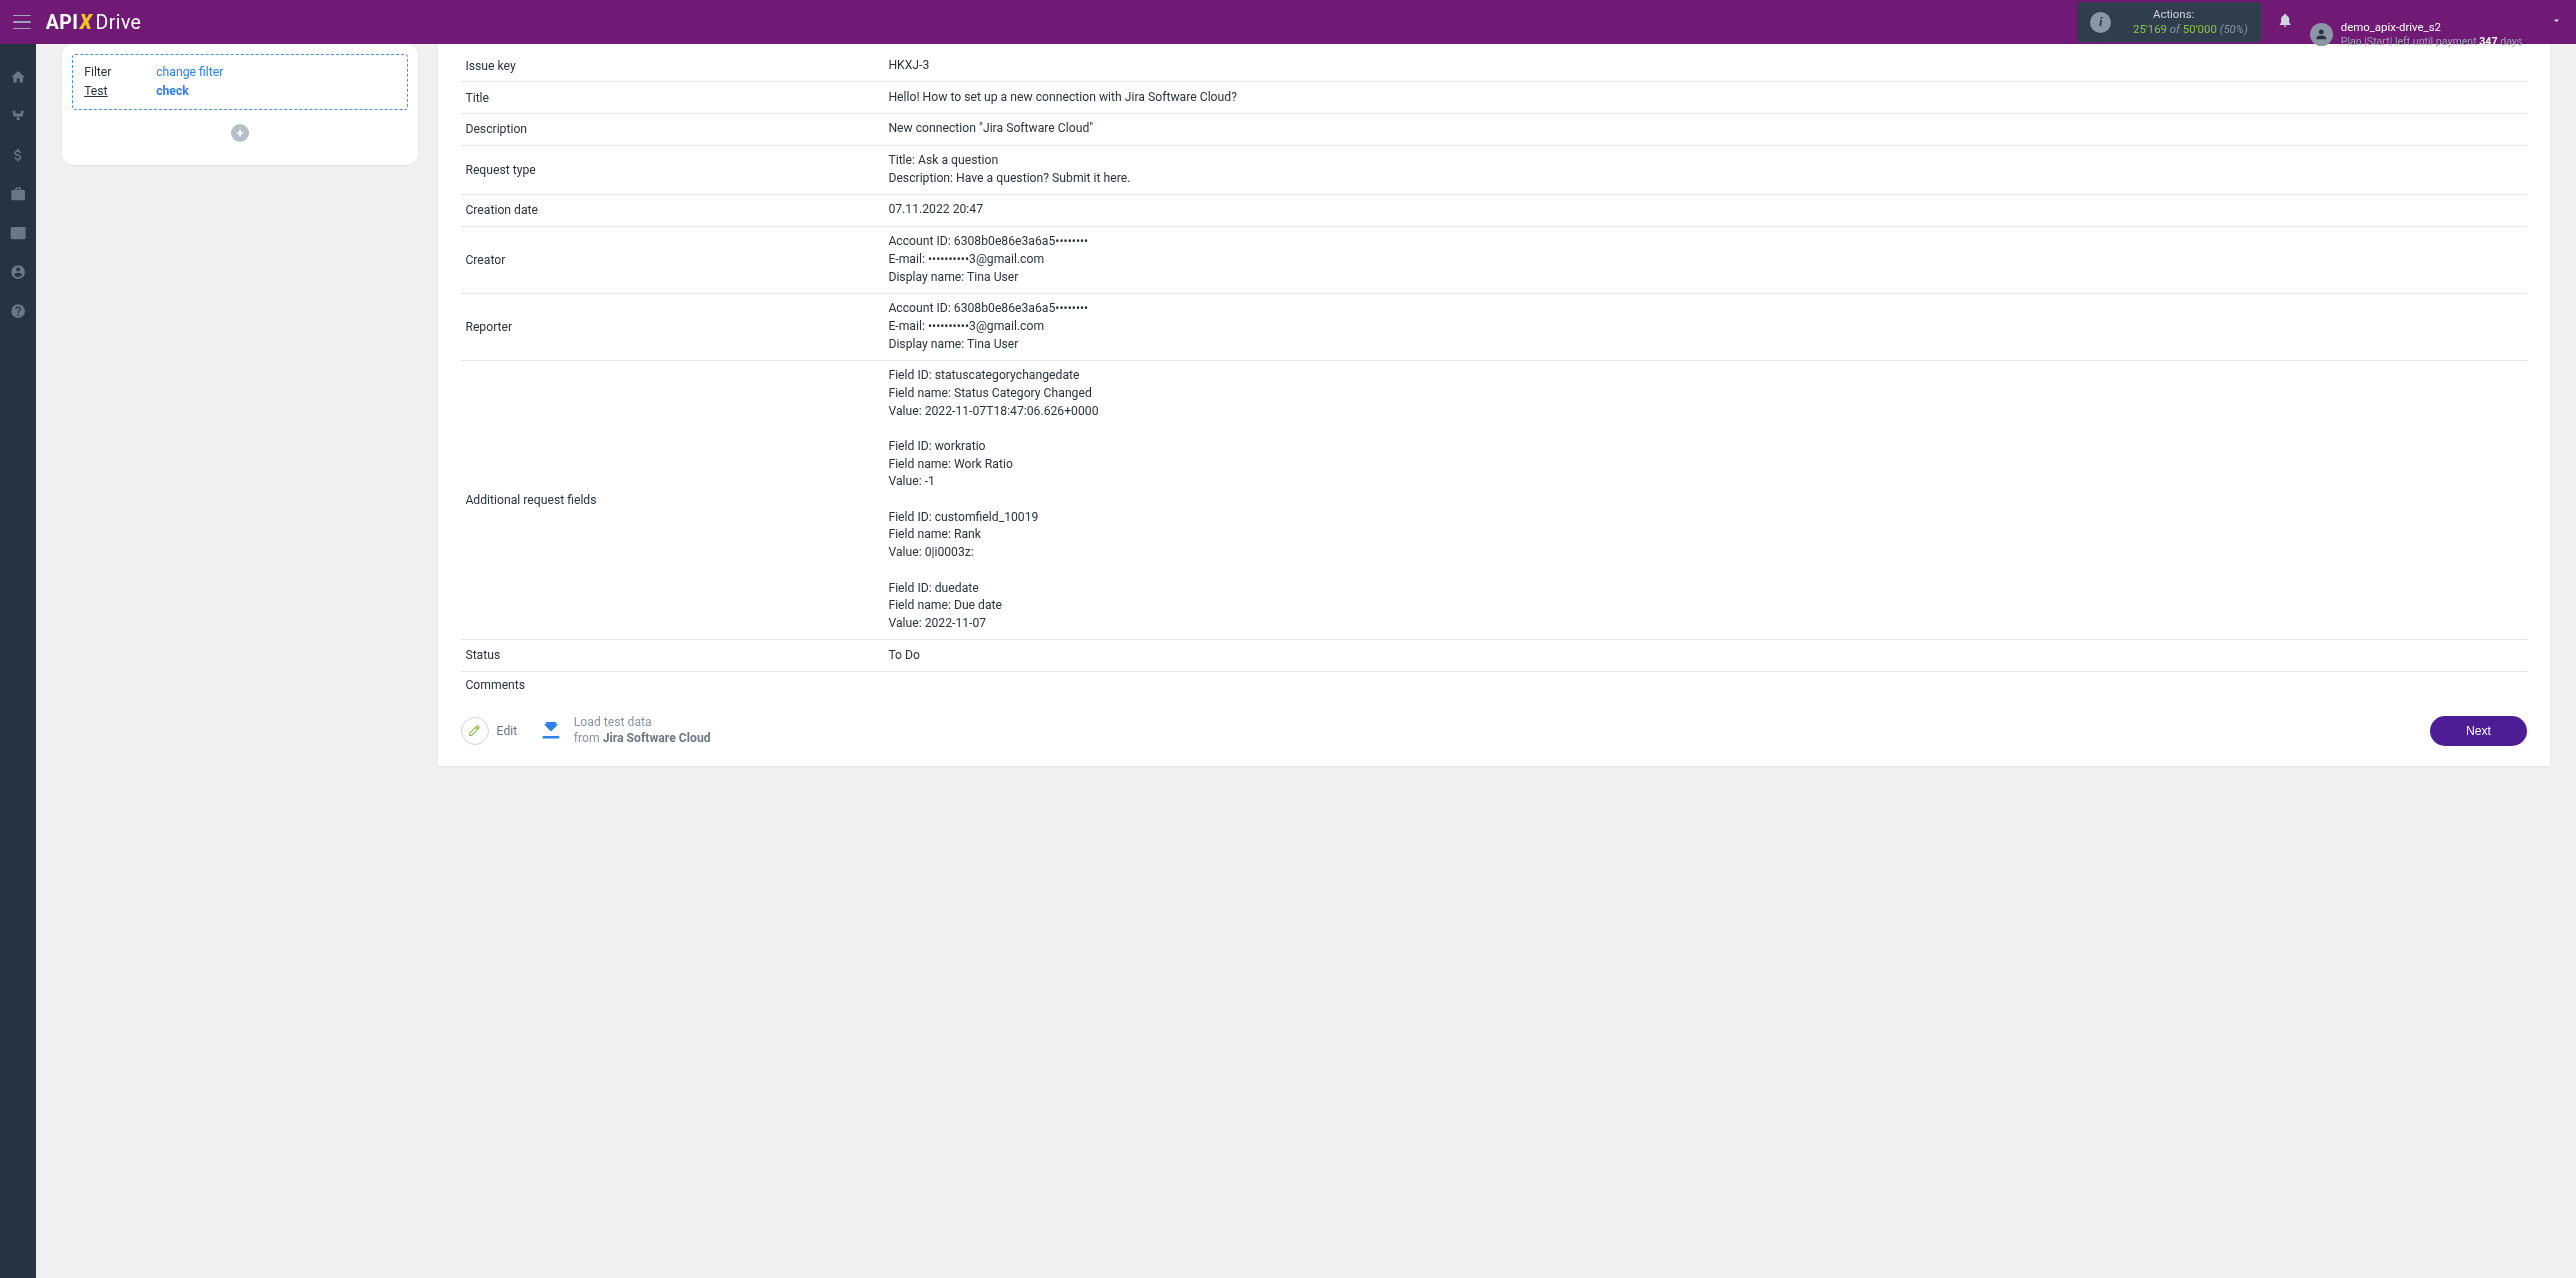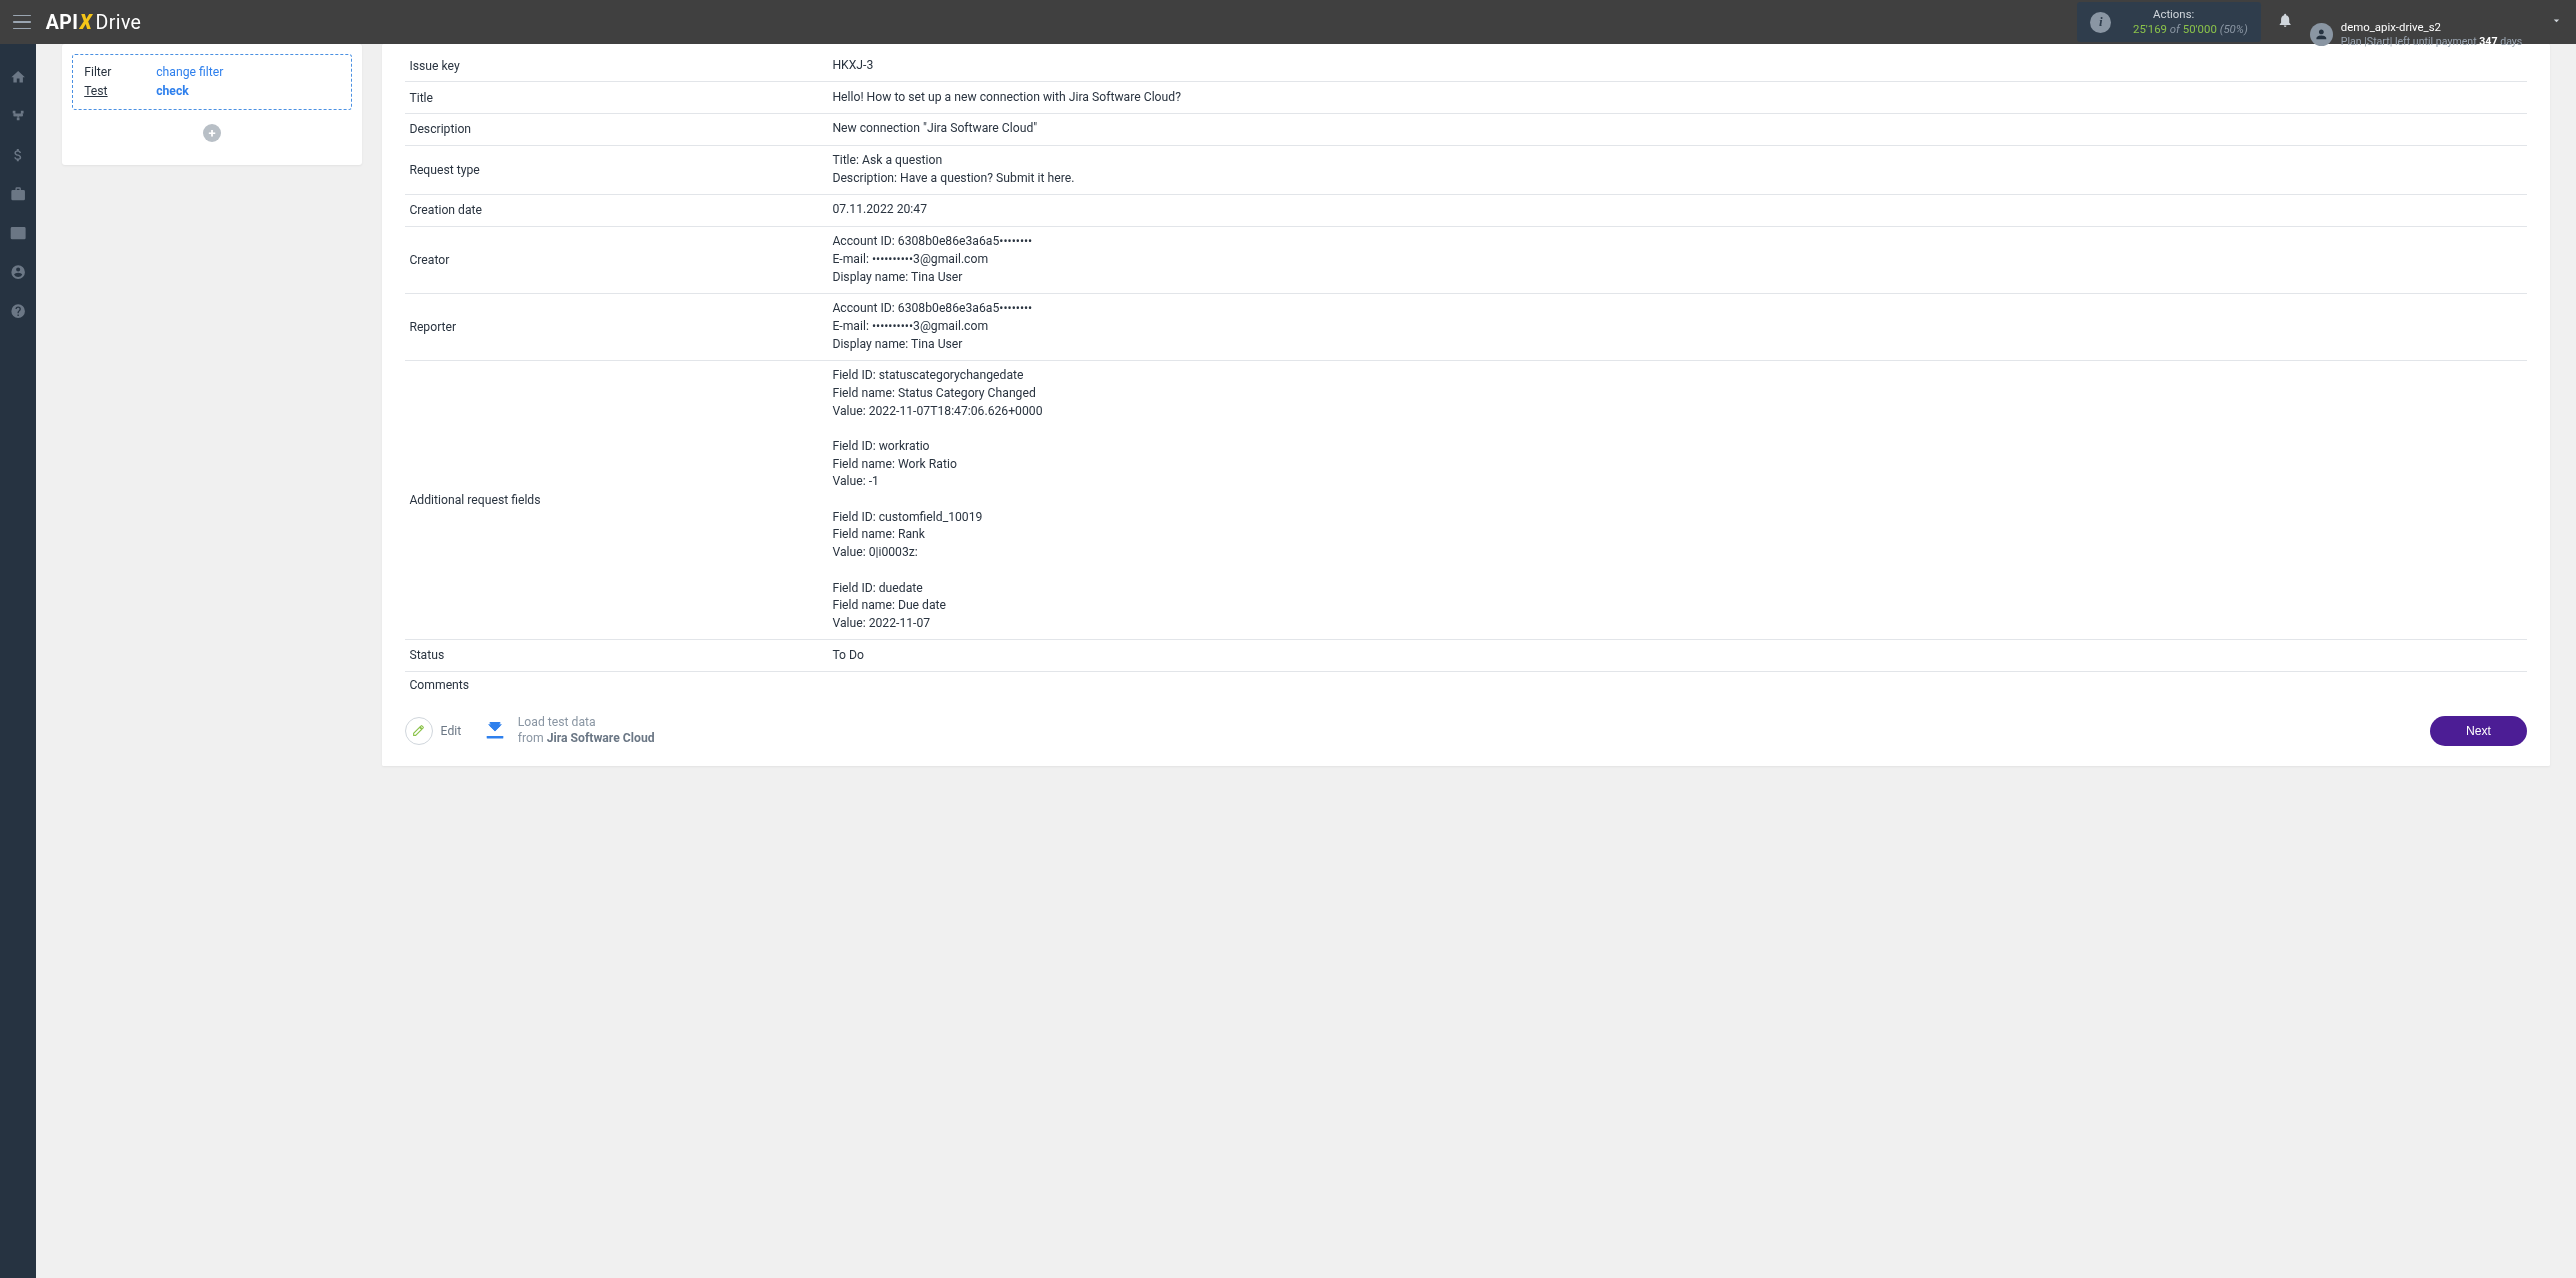--- a/index.html
+++ b/index.html
@@ -1,19 +1,19 @@
 <!DOCTYPE html>
 <html style="font-size:13px"><head>
 <meta charset="utf-8">
 <style>
 * { box-sizing: border-box; margin: 0; padding: 0; }
 body { font-family: -apple-system, BlinkMacSystemFont, "Segoe UI", Roboto, Arial, sans-serif; background: #f0f0f0; color: #333; font-size: 12.2px; }
 
 
-.header { background: #404040; height: 44px; display: flex; align-items: center; padding: 0 13px; color: #fff; position: relative; }
+.header { background: #701a75; height: 44px; display: flex; align-items: center; padding: 0 13px; color: #fff; position: relative; }
 .menu-icon { width: 18px; height: 14.7px; display: flex; flex-direction: column; justify-content: space-between; margin-right: 14.7px; cursor: pointer; }
 .menu-icon span { display: block; height: 1.6px; background: #9aa5b1; border-radius: 0.8px; }
 .logo { font-weight: 700; font-size: 19.5px; letter-spacing: 0.4px; display: flex; align-items: center; }
 .logo-api { color: #fff; }
 .logo-xd { color: #f5c518; position: relative; font-style: italic; font-weight: 900; margin: 0 1.6px; }
 .logo-drive { color: #fff; margin-left: 1.6px; font-weight: 400; }
 
 .header-right { margin-left: auto; display: flex; align-items: center; gap: 16.3px; }
 .actions-box { background: #2f3d4c; border-radius: 3.3px; padding: 4.9px 13px; display: flex; align-items: center; gap: 9.8px; }
 .info-circle { width: 21px; height: 21px; border-radius: 50%; background: #8a96a3; display: flex; align-items: center; justify-content: center; color: #2f3d4c; font-weight: bold; font-style: italic; font-family: Georgia, serif; font-size: 13px; }
@@ -34,21 +34,21 @@
 .chevron-down { margin-left: 11.4px; color: #d0d6dc; cursor: pointer; }
 
 
 .sidebar { position: fixed; left: 0; top: 44px; bottom: 0; width: 36px; background: #263341; display: flex; flex-direction: column; align-items: center; padding-top: 23px; gap: 19.5px; }
 .sidebar-item { width: 19.5px; height: 19.5px; display: flex; align-items: center; justify-content: center; color: #6b7785; cursor: pointer; }
 .sidebar-item svg { fill: currentColor; }
 
 
 .main { margin-left: 36px; padding: 0 26px 26px; display: flex; gap: 19.5px; align-items: flex-start; }
 
-.left-panel { width: 300px; background: #fff; border-radius: 3px; padding: 9.8px 9.8px 23px; box-shadow: 0 0.8px 2.4px rgba(0,0,0,0.06); }
+.left-panel { width: 356px; background: #fff; border-radius: 12px; padding: 9.8px 9.8px 23px; box-shadow: 0 0.8px 2.4px rgba(0,0,0,0.06); }
 .step-box { border: 1.6px dashed #4a90e2; border-radius: 3.3px; padding: 8.1px 11.4px; }
 .step-row { display: flex; padding: 2.4px 0; font-size: 12.2px; }
 .step-label { width: 72px; color: #2a3440; }
 .step-link { color: #2f80ed; cursor: pointer; }
 .step-link.bold { font-weight: 700; }
 .step-label.underline { text-decoration: underline; }
 .add-circle { width: 18px; height: 18px; border-radius: 50%; background: #b8bfc6; color: #fff; display: flex; align-items: center; justify-content: center; margin: 14.7px auto 0; font-size: 13px; font-weight: bold; cursor: pointer; }
 
 .right-panel { flex: 1; background: #fff; border-radius: 1.6px; padding: 6.5px 23px 19.5px; box-shadow: 0 0.8px 2.4px rgba(0,0,0,0.06); }
 .data-table { width: 100%; border-collapse: collapse; }

